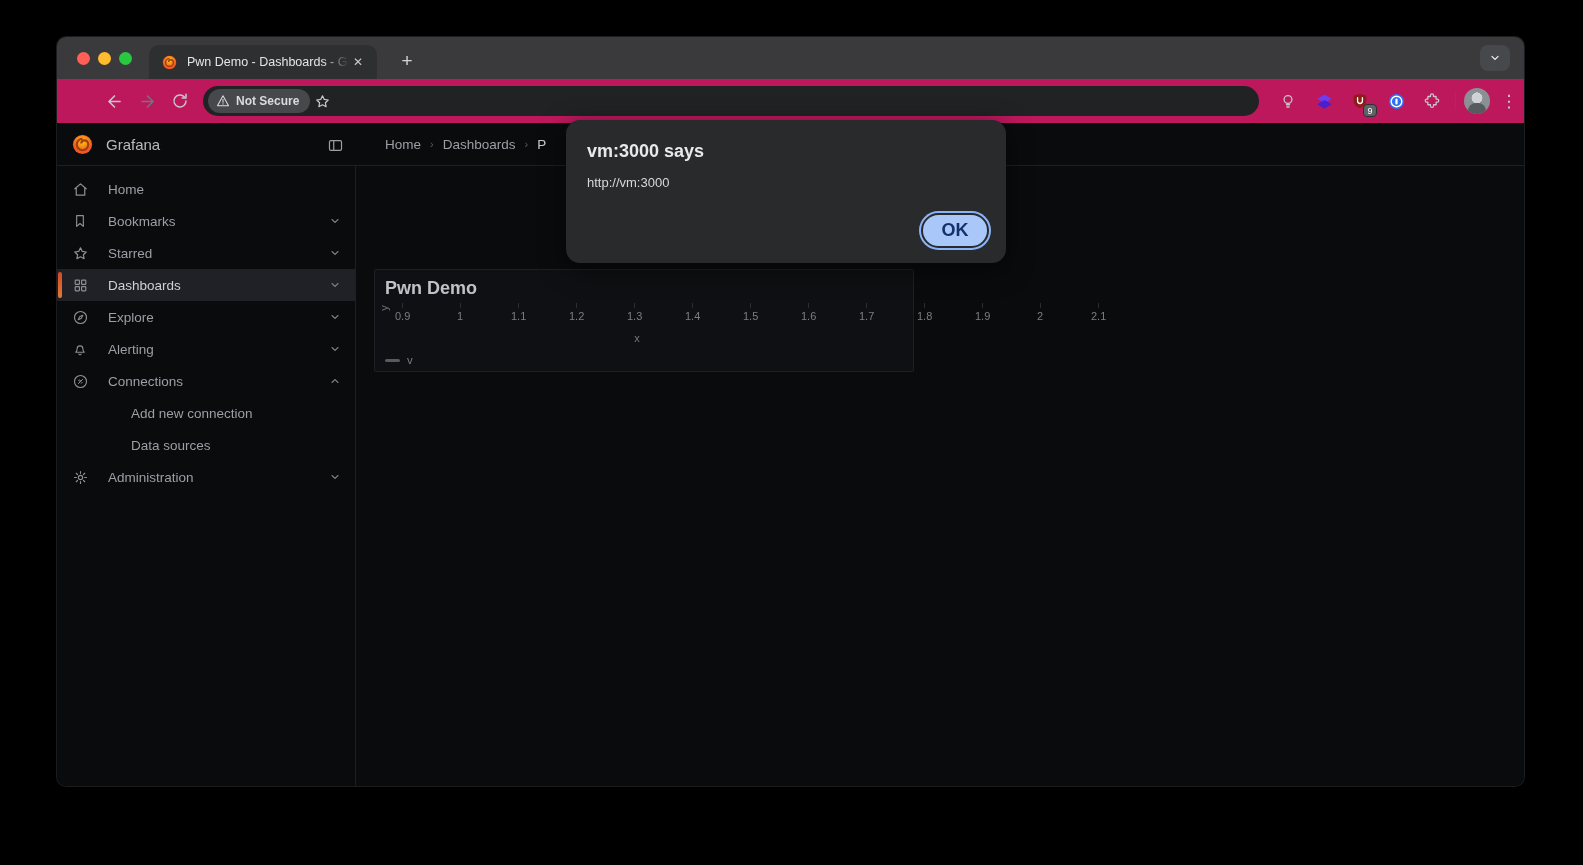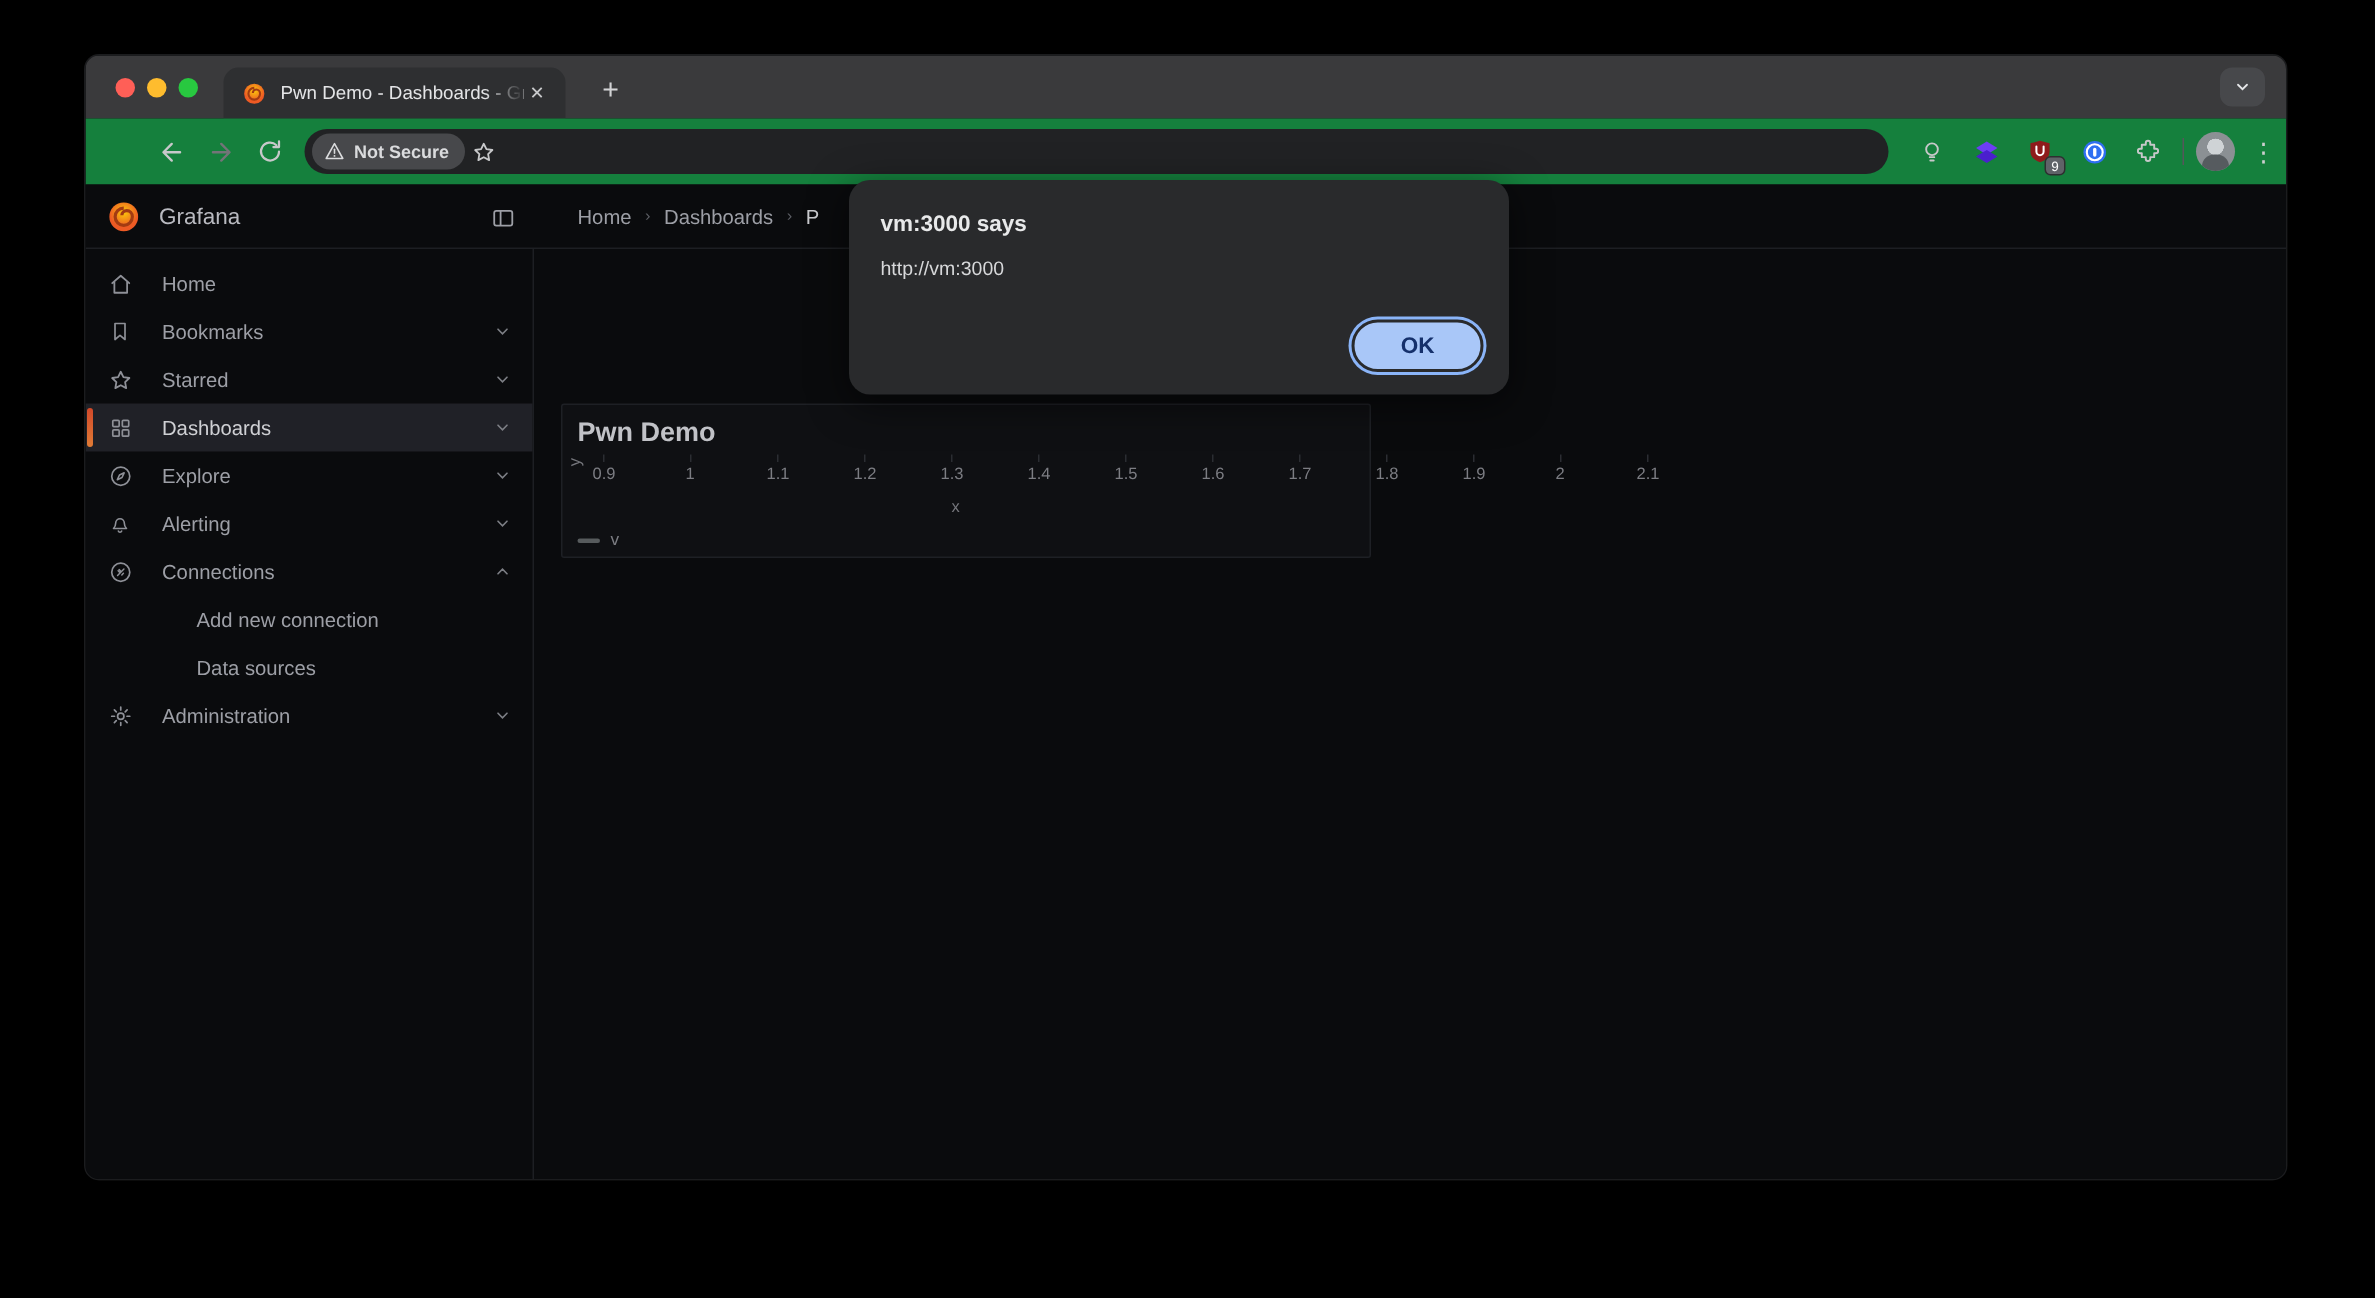--- a/index.html
+++ b/index.html
@@ -22,21 +22,21 @@
   .tab-title .fade { position:absolute; right:0; top:0; bottom:0; width:26px;
     background:linear-gradient(90deg, rgba(46,47,49,0), #2e2f31); }
   .tab-close { width:18px; height:18px; border-radius:4px; color:#c9cacc; font-size:12px;
     display:flex; align-items:center; justify-content:center; }
   .newtab { position:absolute; left:336px; top:10px; width:28px; height:28px; border-radius:6px;
     color:#d2d3d5; font-size:19px; font-weight:300; display:flex; align-items:center; justify-content:center; }
   .strip-chevron { position:absolute; right:14px; top:8px; width:30px; height:26px;
     background:#47484b; border-radius:8px; display:flex; align-items:center; justify-content:center; color:#e6e7e9; }
 
   
-  .toolbar { position:relative; height:44px; background:#15803d; display:flex; align-items:center;padding-left:36px; }
+  .toolbar { position:relative; height:44px; background:#be185d; display:flex; align-items:center;padding-left:36px; }
   .nav-ic { width:30px; height:30px; display:flex; align-items:center; justify-content:center; color:#c7c8ca; }
   .nav-ic.dim { color:#737478; }
   .nav-ic.back { margin-left:8px; }
   .omnibox { position:relative; height:30px; flex:0 0 1056px; margin-left:10px; background:#212224;
     border-radius:15px; display:flex; align-items:center; padding:0 8px 0 5px; }
   .chip { display:flex; align-items:center; gap:6px; height:24px; background:#47484b;
     border-radius:12px; padding:0 11px 0 8px; color:#dadbdd; font-size:12px; font-weight:600; }
   .url { margin-left:10px; color:#dcdddf; font-size:13.5px; letter-spacing:.1px; flex:1;
     white-space:nowrap; overflow:hidden; }
   .omni-star { width:24px; height:24px; display:flex; align-items:center; justify-content:center; color:#c7c8ca; }
@@ -86,24 +86,24 @@
   .tick { position:relative; color:#7c7d83; font-size:11px; text-align:center; min-width:14px; }
   .tick::before { content:""; position:absolute; left:50%; top:-7px; width:1px; height:5px; background:#2b2d32; }
   .xlab { position:absolute; left:0; right:14px; top:62px; text-align:center; color:#75767c; font-size:11px; }
   .legend { position:absolute; left:10px; top:84px; display:flex; align-items:center; gap:7px; }
   .legend .swatch { width:15px; height:3px; border-radius:2px; background:#575b5d; }
   .legend .lname { color:#7c7d83; font-size:11.5px; }
 
   
   .dialog { position:absolute; left:509px; top:83px; width:440px; height:143px; background:#292a2c;
     border-radius:14px; box-shadow:0 6px 26px rgba(0,0,0,.55); z-index:50; padding:21px 21px; }
-  .dlg-title { color:#e8e9ea; font-size:15px; font-weight:700; }
+  .dlg-title { color:#e8e9ea; font-size:18px; font-weight:700; }
   .dlg-msg { margin-top:13px; color:#d7d8da; font-size:13px; }
-  .dlg-ok { position:absolute; right:17px; bottom:15px; width:88px; height:35px; border-radius:18px;
-    background:#a9c7f8; color:#15306b; font-size:15px; font-weight:600; border:2px solid #292a2c;
+  .dlg-ok { position:absolute; right:17px; bottom:15px; width:68px; height:35px; border-radius:18px;
+    background:#a9c7f8; color:#15306b; font-size:18px; font-weight:600; border:2px solid #292a2c;
     box-shadow:0 0 0 2px #8ab4f8; display:flex; align-items:center; justify-content:center;
     font-family:"Liberation Sans", sans-serif; }
 
   svg { display:block; }
 </style>
 </head>
 <body>
 
 <div class="window">
 

